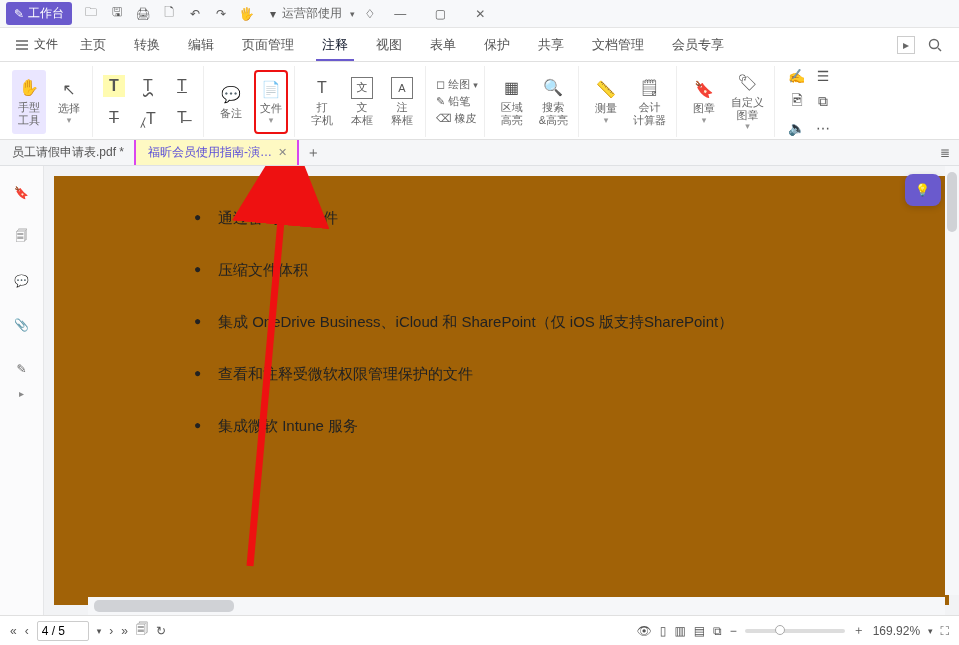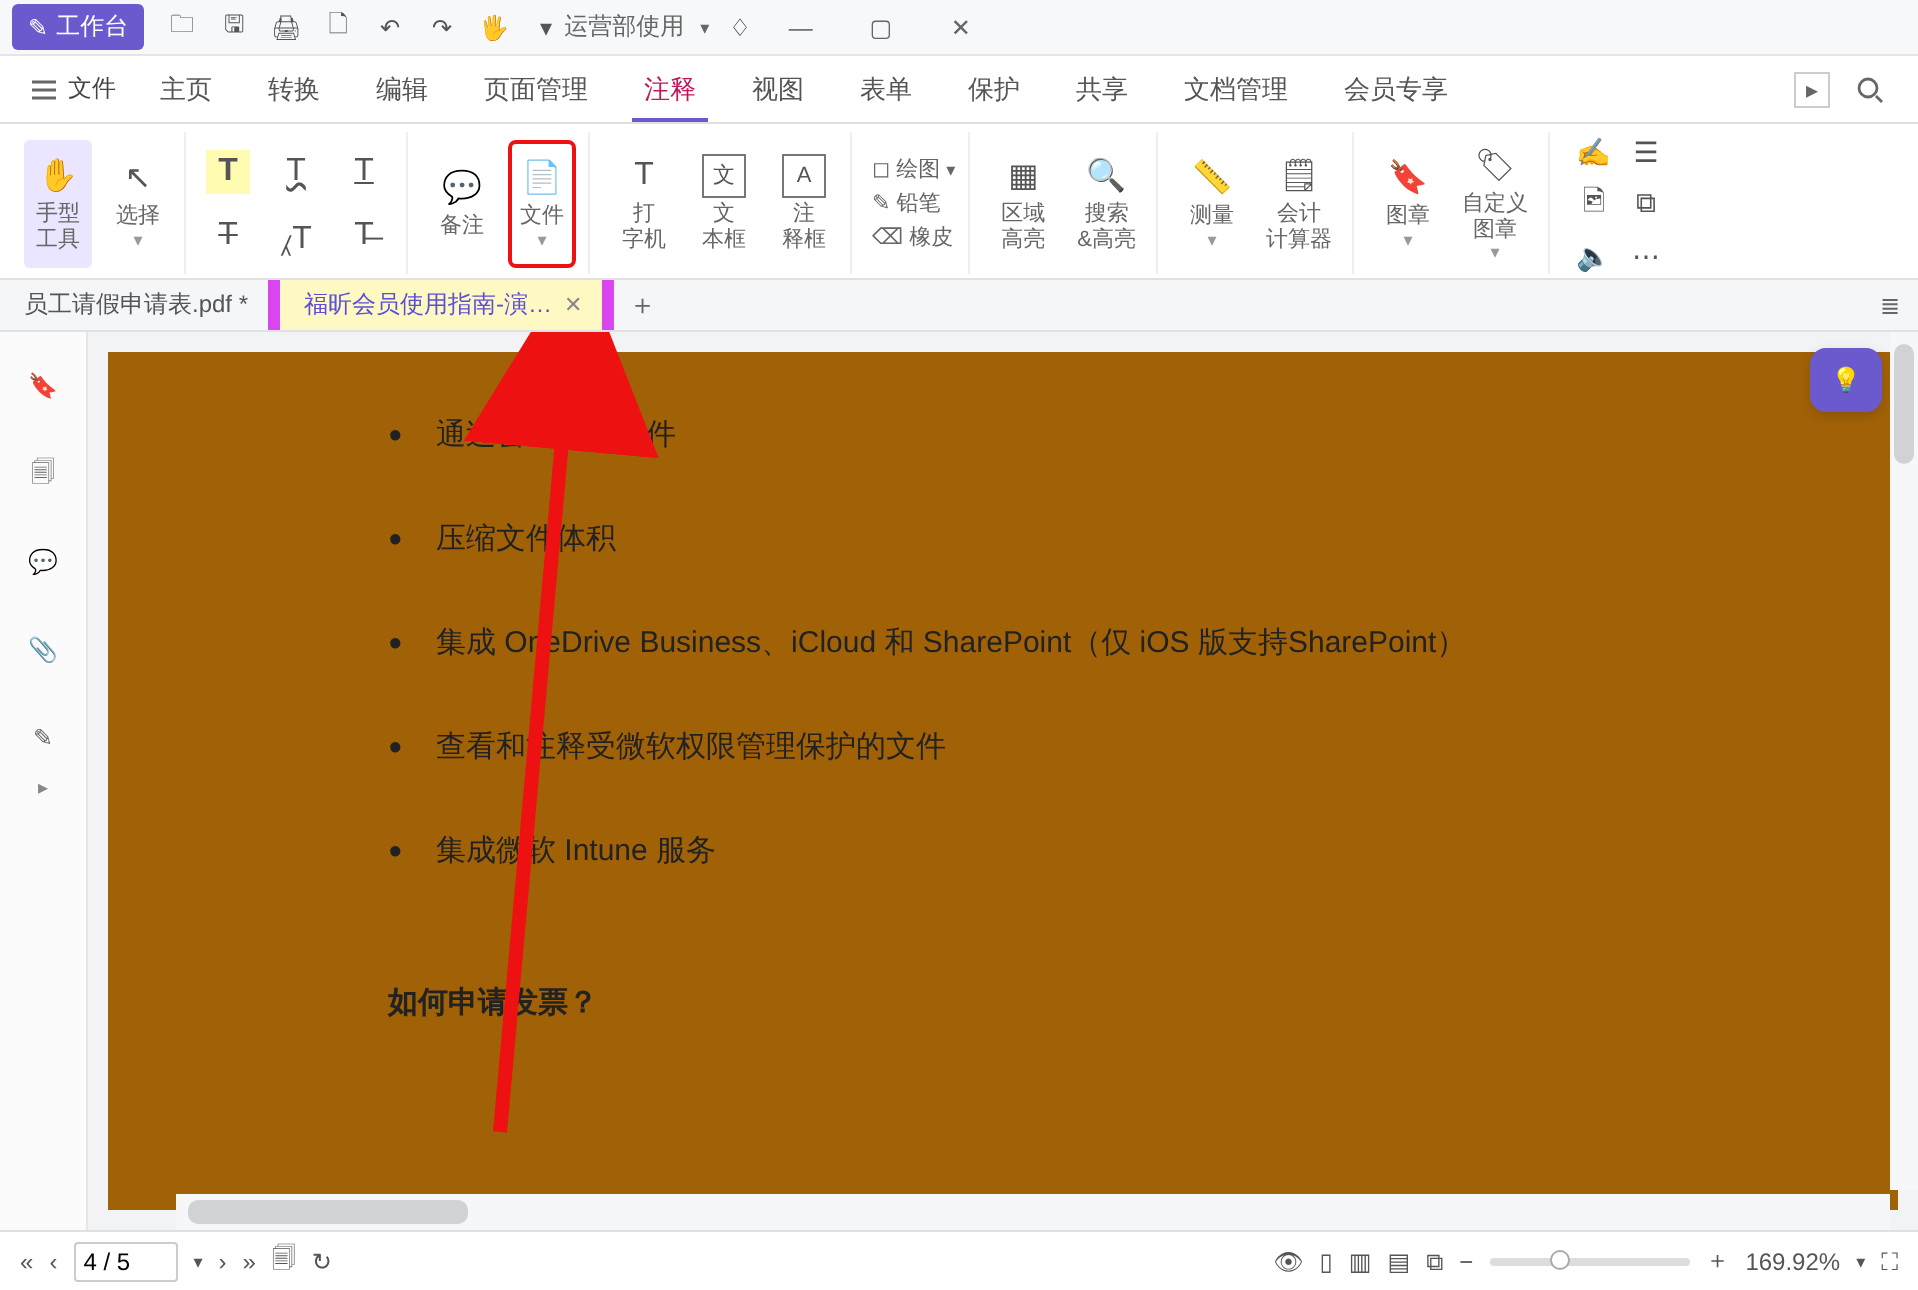--- a/index.html
+++ b/index.html
@@ -12,21 +12,21 @@
 .ql-icons span { width: 18px; height: 18px; display: inline-flex; align-items: center; justify-content: center; color: #555; }
 .titlebar-title { flex: 1; text-align: center; color: #888; font-size: 12px; }
 .titlebar-right { display: flex; align-items: center; gap: 10px; }
 .account-badge { color: #666; font-size: 12px; display: flex; align-items: center; gap: 8px; }
 .win-btn { width: 30px; height: 20px; display: inline-flex; align-items: center; justify-content: center; color: #666; }
 
 
 .menubar { height: 34px; display: flex; align-items: stretch; border-bottom: 1px solid #e0e0e0; padding: 0 6px; }
 .hamburger { display: flex; align-items: center; gap: 4px; padding: 0 8px; color: #444; }
 .menubar .mitem { padding: 0 14px; display: flex; align-items: center; color: #555; font-size: 13px; position: relative; }
-.menubar .mitem.active { color: #be185d; }
+.menubar .mitem.active { color: #0f172a; }
 .menubar .mitem.active::after { content: ""; position: absolute; left: 8px; right: 8px; bottom: 0; height: 2px; background: #6a5acd; }
 .menubar-right { margin-left: auto; display: flex; align-items: center; gap: 10px; padding-right: 8px; }
 .arrow-right-box { width: 18px; height: 18px; display: inline-flex; align-items: center; justify-content: center; border: 1px solid #ccc; color: #666; }
 .search-icon-box { width: 20px; height: 20px; display: inline-flex; align-items: center; justify-content: center; color: #666; }
 
 
 .ribbon { height: 78px; border-bottom: 1px solid #e0e0e0; display: flex; align-items: stretch; padding: 4px 6px 2px 6px; gap: 4px; }
 .ribbon-group { display: flex; align-items: center; gap: 6px; padding: 0 6px; border-right: 1px solid #eee; }
 .ribbon-group:last-child { border-right: none; }
 .tool-btn { display: flex; flex-direction: column; align-items: center; justify-content: center; min-width: 34px; height: 64px; padding: 2px 4px; border-radius: 3px; }
@@ -37,21 +37,21 @@
 .file-highlight { border: 2px solid #e11; border-radius: 4px; }
 .strike-icon { text-decoration: line-through; }
 .under-icon { text-decoration: underline; }
 .icon-grid { display: grid; grid-template-columns: 24px 24px; grid-template-rows: 24px 24px 24px; gap: 2px; }
 .icon-grid .cell { display: inline-flex; align-items: center; justify-content: center; color: #555; font-size: 14px; }
 .drawing-group { display: flex; flex-direction: column; gap: 2px; justify-content: center; }
 .drawing-group .sub { display: flex; align-items: center; gap: 3px; font-size: 11px; color: #666; }
 
 
 .doctabs { height: 26px; background: #f5f6f8; border-bottom: 1px solid #dfe1e4; display: flex; align-items: stretch; }
-.doctab { border-right: 6px solid #d946ef; padding: 0 10px 0 12px; display: flex; align-items: center; gap: 6px; max-width: 180px; font-size: 12px; color: #555; position: relative; }
+.doctab { border-right: 2px solid #d946ef; padding: 0 10px 0 12px; display: flex; align-items: center; gap: 6px; max-width: 180px; font-size: 12px; color: #555; position: relative; }
 .doctab.active { background: #fef9c3; color: #5b4fd8; }
 .doctab .close { color: #888; font-size: 11px; }
 .addtab { width: 28px; display: flex; align-items: center; justify-content: center; color: #666; font-size: 14px; }
 .tabs-right { margin-left: auto; width: 28px; display: flex; align-items: center; justify-content: center; color: #666; }
 
 
 .body-area { position: relative; height: calc(645px - 28px - 34px - 78px - 26px - 30px); display: flex; }
 .left-rail { width: 44px; background: #fbfbfc; border-right: 1px solid #e5e6e8; display: flex; flex-direction: column; align-items: center; padding-top: 16px; gap: 22px; color: #666; }
 .left-rail .rail-icon { width: 22px; height: 22px; display: inline-flex; align-items: center; justify-content: center; }
 .expand-caret { font-size: 10px; color: #888; margin-top: -14px; }
@@ -296,21 +296,20 @@
   </div>
   <div class="page-viewport">
     <div class="page-canvas">
       <ul class="doc-list">
         <li>通过密码保护文件</li>
         <li>压缩文件体积</li>
         <li>集成 OneDrive Business、iCloud 和 SharePoint（仅 iOS 版支持SharePoint）</li>
         <li>查看和注释受微软权限管理保护的文件</li>
         <li>集成微软 Intune 服务</li>
       </ul>
-      <div class="doc-heading">如何申请发票？</div>
     </div>
     <div class="bulb-float">
       <span>💡</span>
     </div>
     <div class="right-scroll">
         <div class="thumb"></div>
       </div>
     <div class="bot-scroll">
         <div class="thumb"></div>
       </div>

